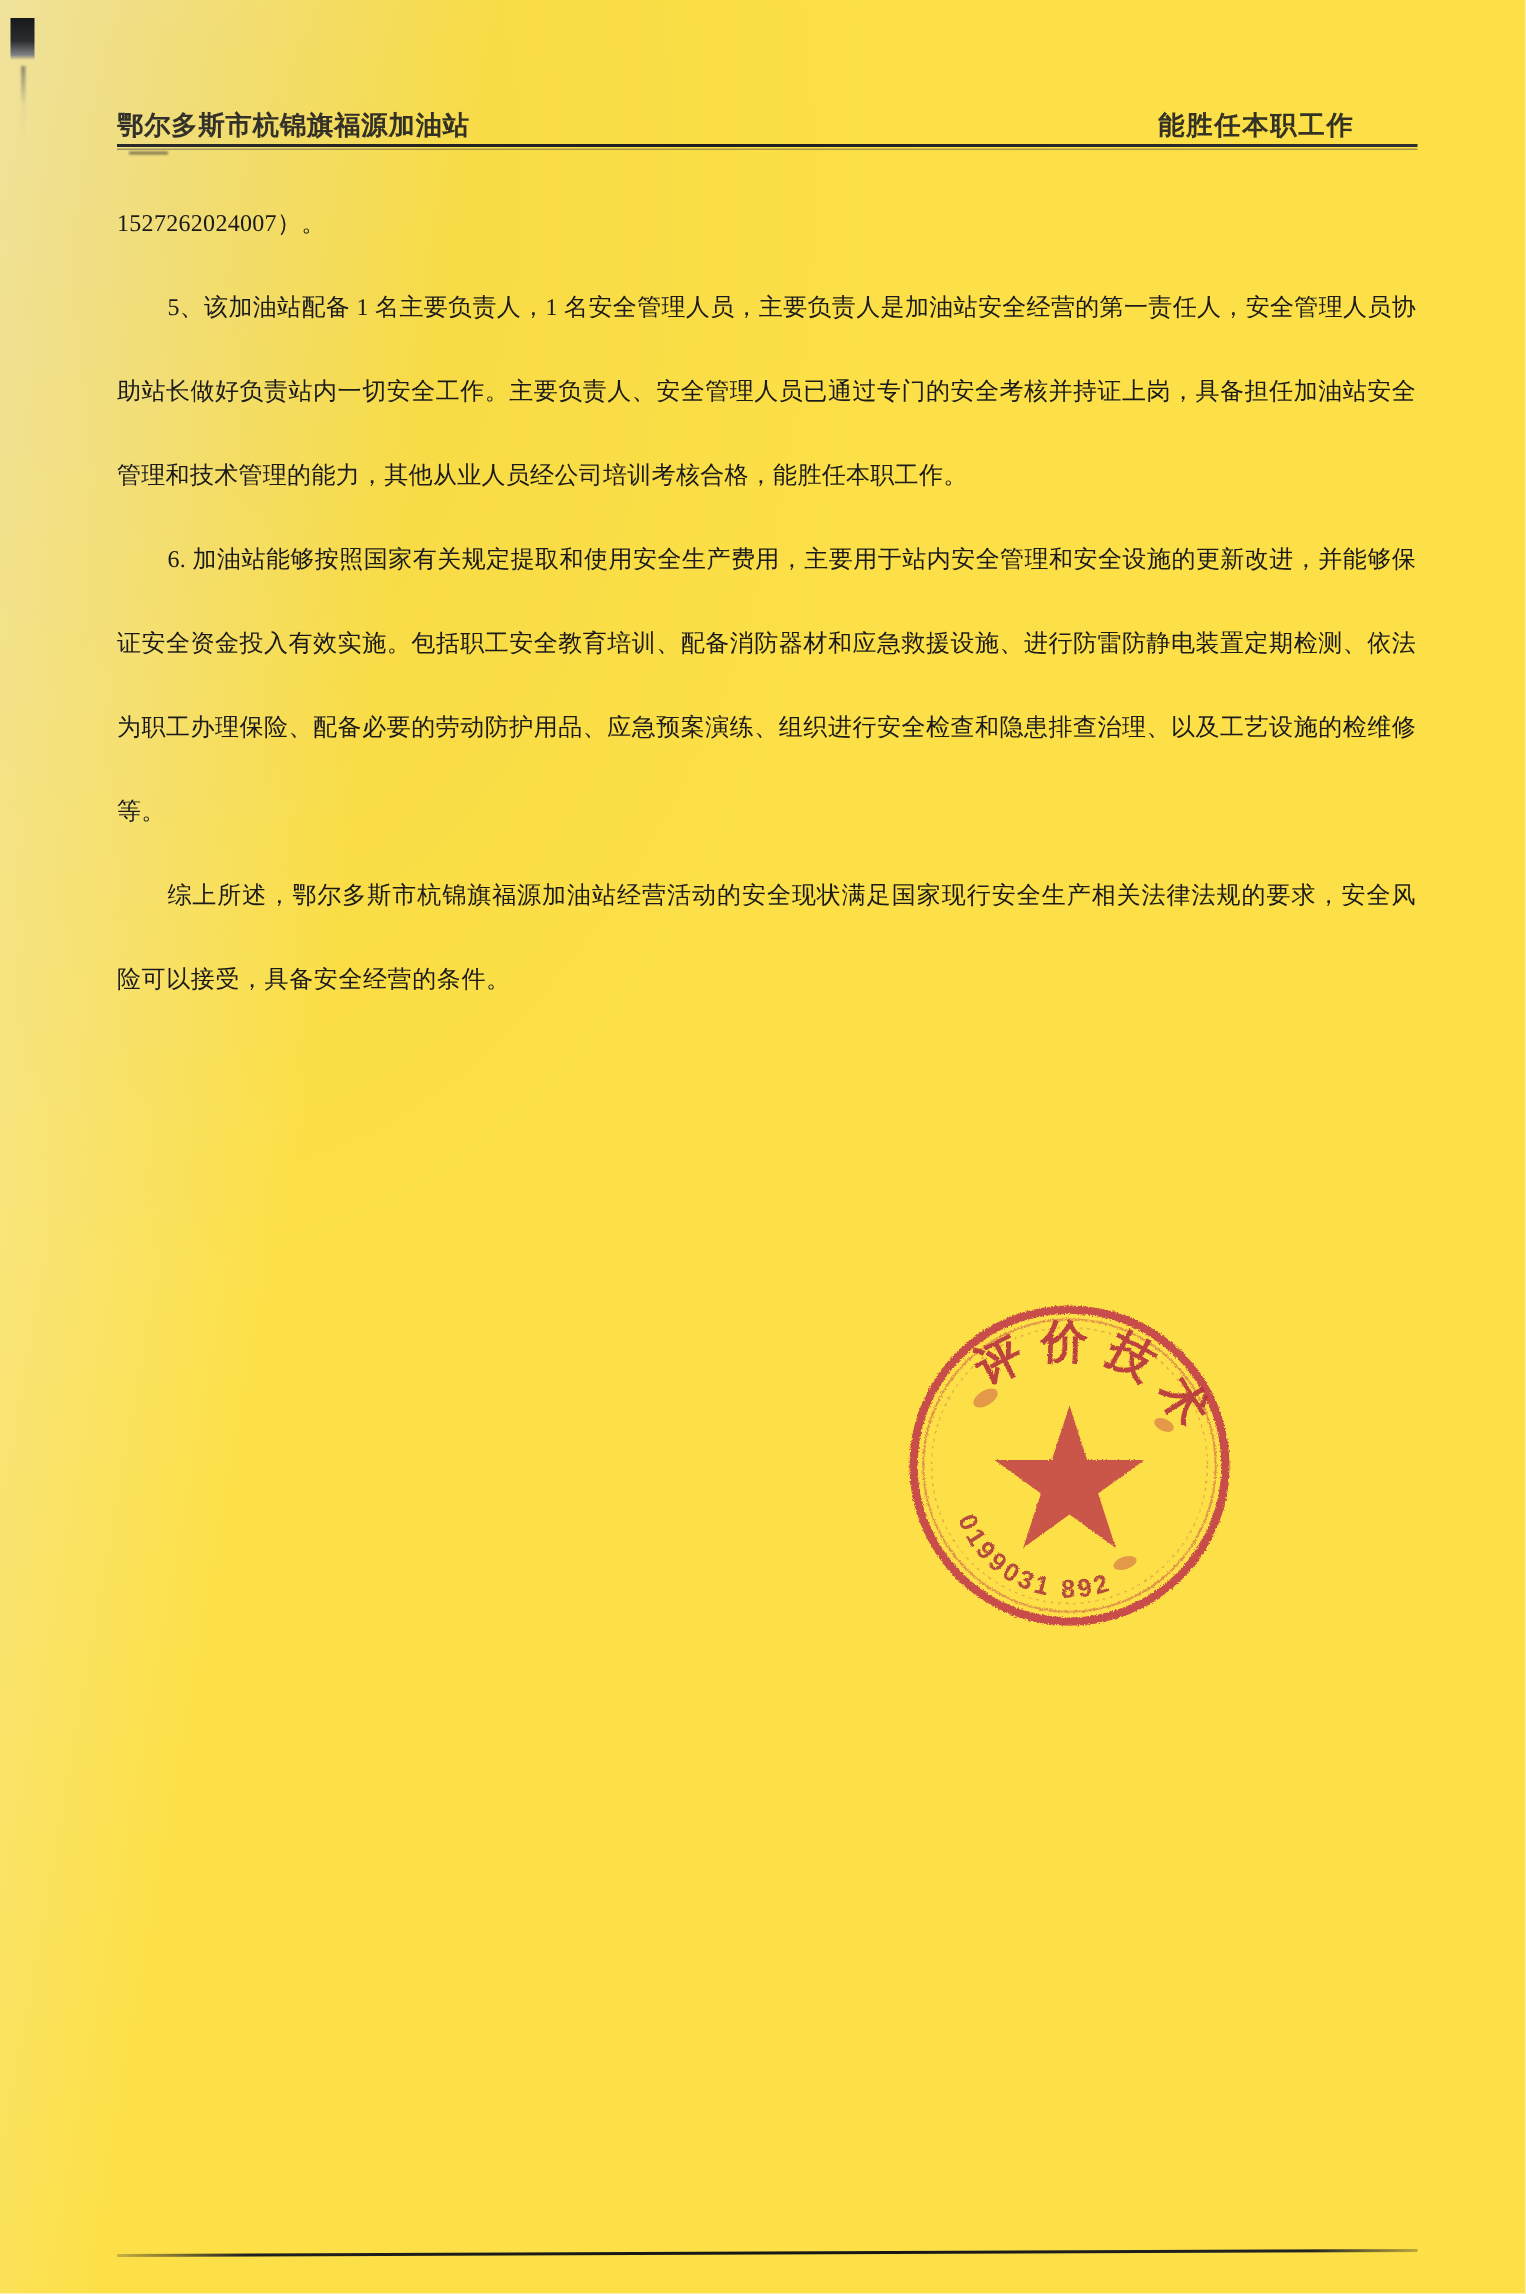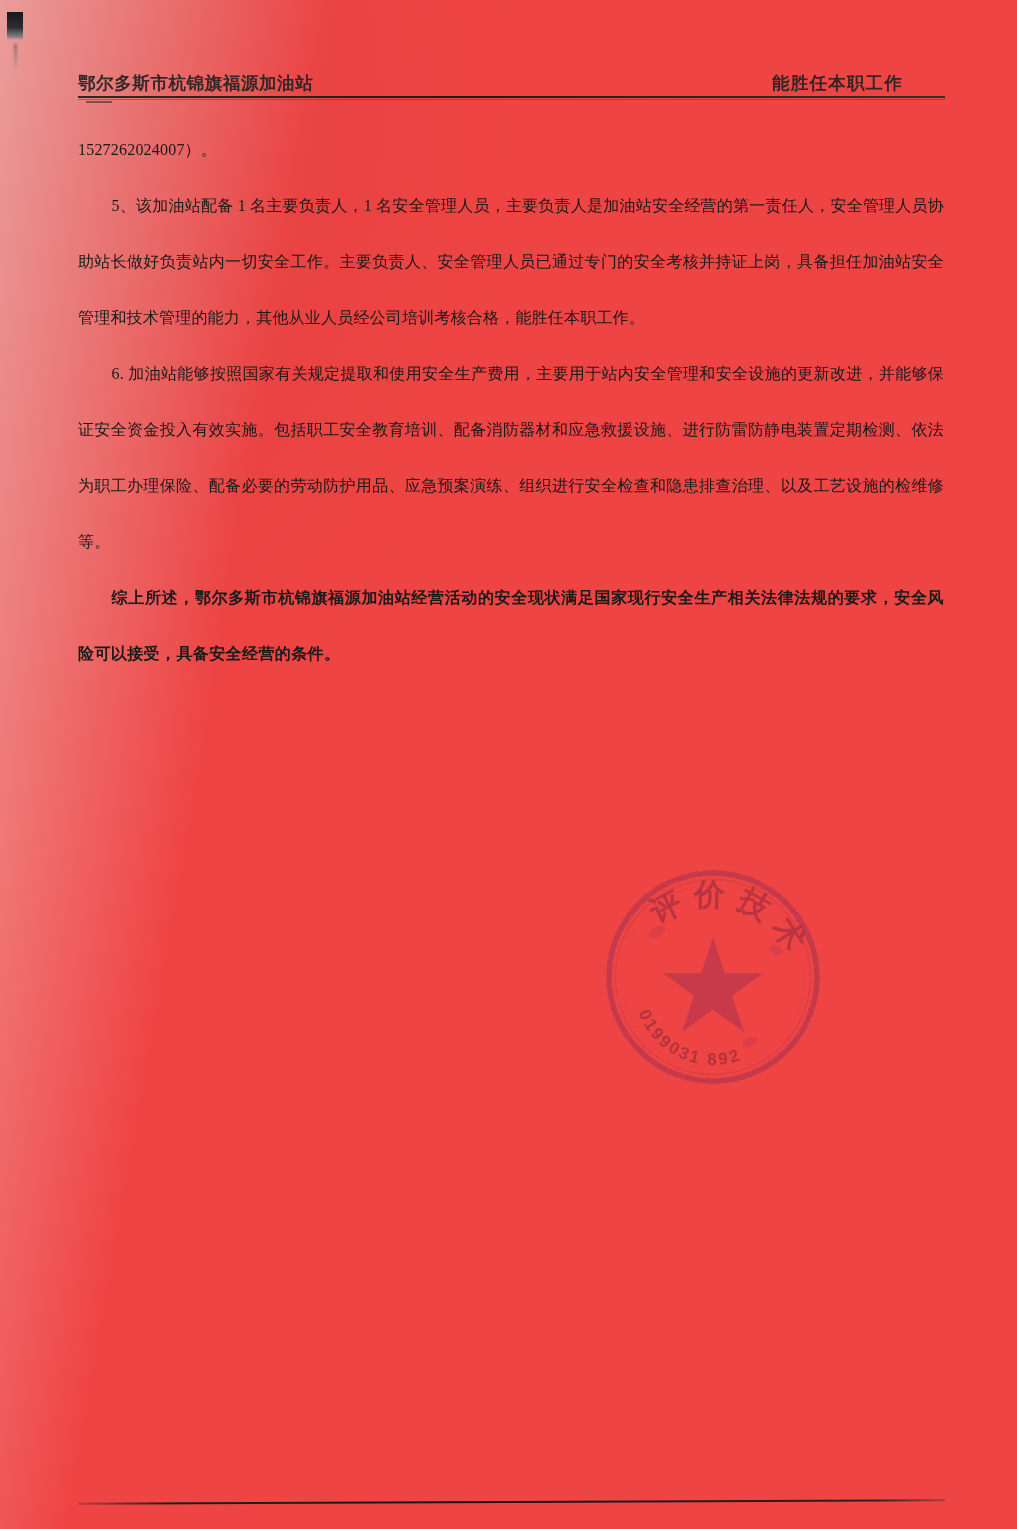--- a/index.html
+++ b/index.html
@@ -4,21 +4,21 @@
 <style>
   html, body {
     margin: 0;
     padding: 0;
     background: #ffffff;
   }
   .page {
     position: relative;
     width: 1017px;
     height: 1529px;
-    background: #ef4444;
+    background: #fde047;
     overflow: hidden;
     font-family: "Liberation Serif", "DejaVu Serif", serif;
     color: #1b1b1b;
   }
 
   
   .paper-wash {
     position: absolute;
     inset: 0;
     background:
@@ -112,21 +112,21 @@
     letter-spacing: 0.2px;
     text-align: justify;
     text-justify: inter-ideograph;
     margin: 0;
     color: #1a1a1a;
   }
   .para.indent {
     text-indent: 2.1em;
   }
   .para.bold {
-    font-weight: 700;
+    font-weight: 400;
     letter-spacing: 0.4px;
   }
 
   
   .seal {
     position: absolute;
     left: 600px;
     top: 864px;
     width: 226px;
     height: 226px;

